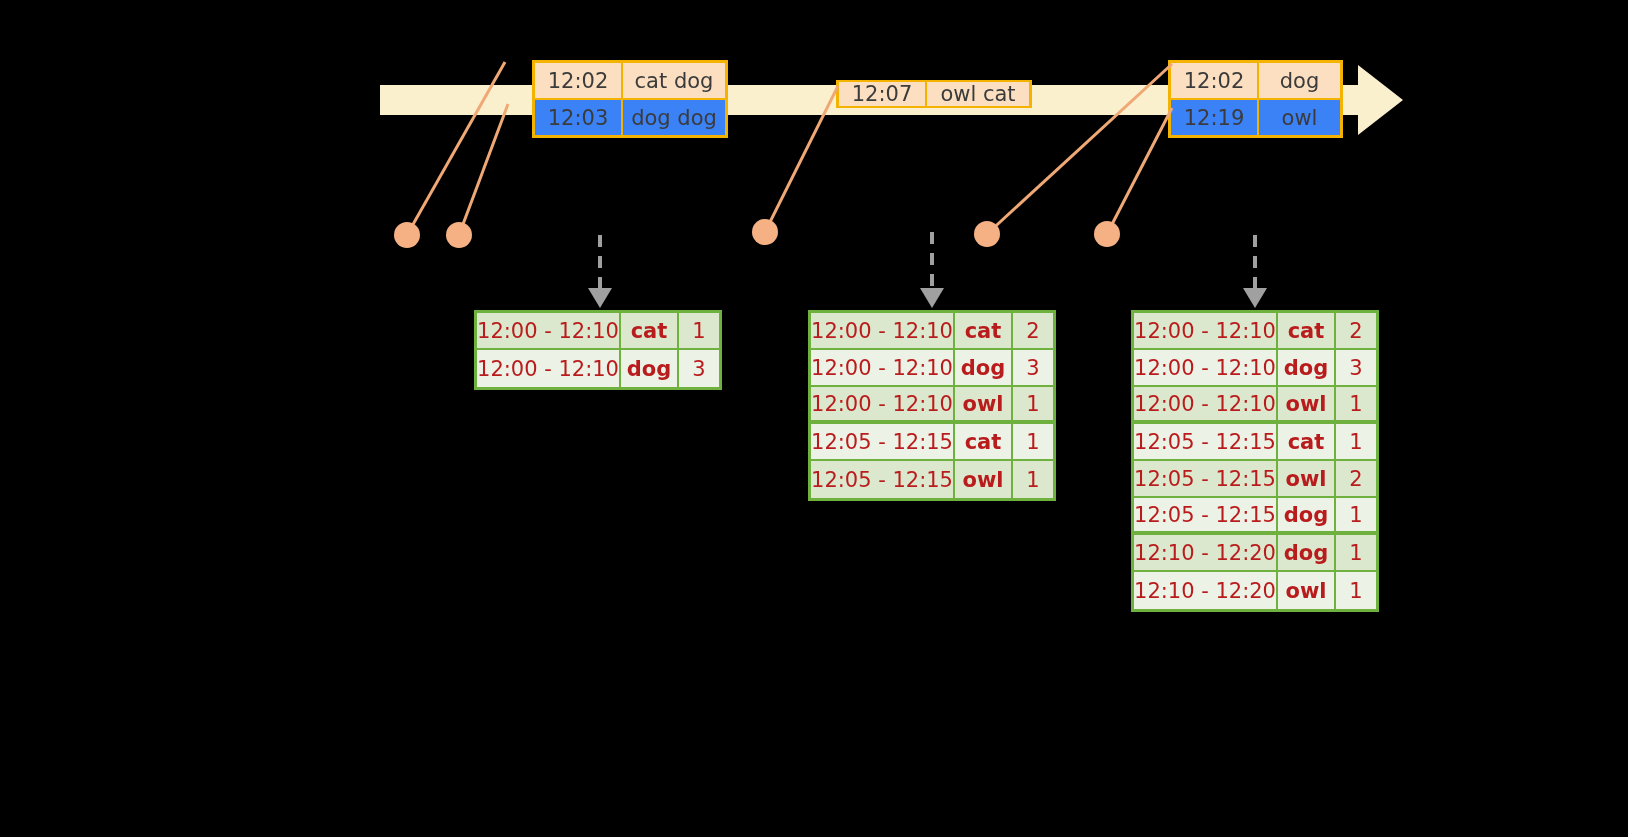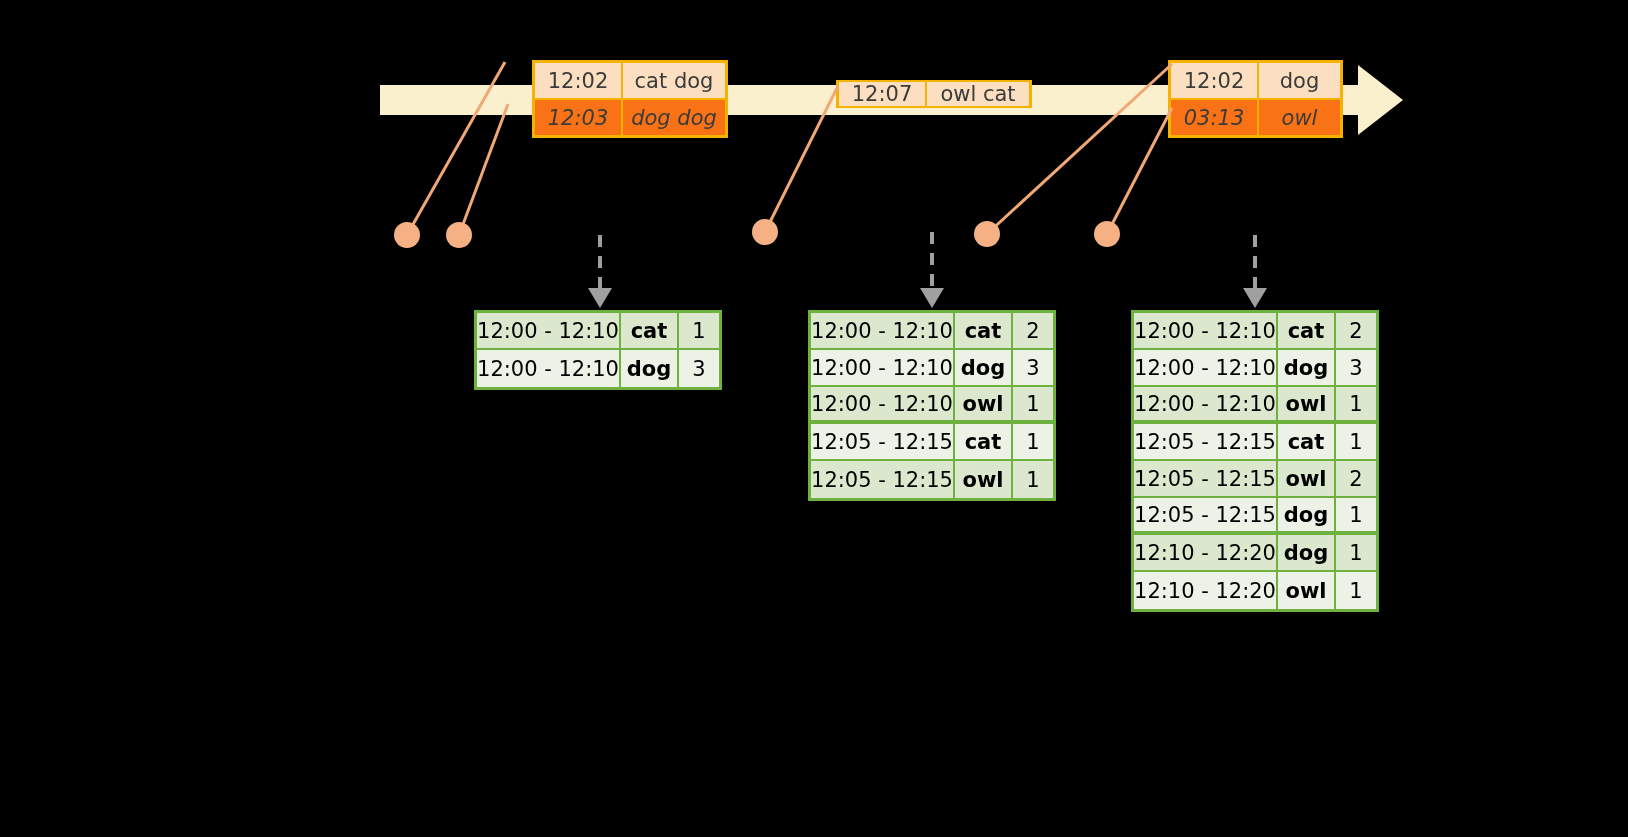--- a/index.html
+++ b/index.html
@@ -15,30 +15,30 @@
   
   .evt{position:absolute;border:3px solid #F5B301;box-sizing:border-box;
        display:flex;flex-direction:column;}
   .evt-row{display:flex;flex:1;}
   .evt-row + .evt-row{border-top:2px solid #F5B301;}
   .evt-cell{display:flex;align-items:center;justify-content:center;
             font-size:21px;color:#3b3b3b;box-sizing:border-box;}
   .evt-cell.t{width:88px;border-right:2px solid #F5B301;}
   .evt-cell.v{flex:1;}
   .shade-a .evt-cell{background:#FBDFC0;}
-  .shade-b .evt-cell{background:#f97316;font-style:italic;}
+  .shade-b .evt-cell{background:#3b82f6;}
 
   
   .conn{position:absolute;top:0;left:0;width:1628px;height:837px;pointer-events:none;}
 
   
   .gtable{position:absolute;border:3px solid #6FB13F;box-sizing:border-box;
           display:flex;flex-direction:column;}
   .grow{display:flex;}
-  .gcell{font-size:21px;color:#000000;display:flex;align-items:center;
+  .gcell{font-size:21px;color:#b91c1c;display:flex;align-items:center;
          justify-content:center;box-sizing:border-box;height:37px;
          border-right:2px solid #6FB13F;border-bottom:2px solid #6FB13F;}
   .grow:last-child .gcell{border-bottom:none;}
   .gcell:last-child{border-right:none;}
   .gcell.win{width:144px;}
   .gcell.key{width:58px;font-weight:bold;}
   .gcell.cnt{width:40px;}
   .gshade-a .gcell{background:#DCE8CE;}
   .gshade-b .gcell{background:#EDF2E7;}
   
@@ -69,21 +69,21 @@
       <div class="evt-cell v">owl cat</div>
     </div>
   </div>
 
   <div class="evt" style="left:1168px;top:60px;width:175px;height:78px;">
     <div class="evt-row shade-a">
       <div class="evt-cell t">12:02</div>
       <div class="evt-cell v">dog</div>
     </div>
     <div class="evt-row shade-b">
-      <div class="evt-cell t">03:13</div>
+      <div class="evt-cell t">12:19</div>
       <div class="evt-cell v">owl</div>
     </div>
   </div>
 
   <svg class="conn" viewBox="0 0 1628 837" xmlns="http://www.w3.org/2000/svg">
     <g stroke="#F0A875" stroke-width="3" fill="none">
       <line x1="407" y1="235" x2="505" y2="62"></line>
       <line x1="459" y1="235" x2="508" y2="104"></line>
       <line x1="765" y1="232" x2="838" y2="86"></line>
       <line x1="987" y1="234" x2="1172" y2="64"></line>

